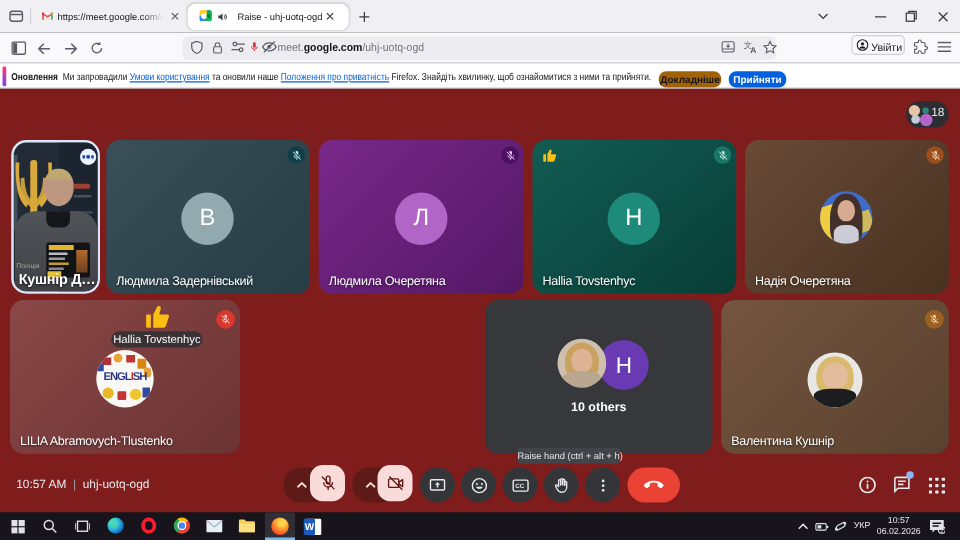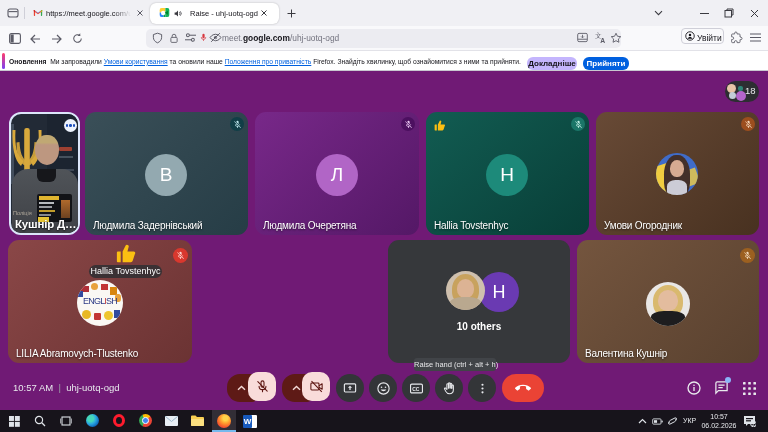--- a/index.html
+++ b/index.html
@@ -5,21 +5,21 @@
   html,body{margin:0;padding:0;}
   body{width:768px;height:432px;overflow:hidden;font-family:"Liberation Sans",sans-serif;position:relative;background:#141417;}
   .abs{position:absolute;}
   
   #tabbar{left:0;top:0;width:768px;height:26px;background:#f0f0f4;}
   #toolbar{left:0;top:26px;width:768px;height:24px;background:#f9f9fb;}
   #notif{left:0;top:50px;width:768px;height:21px;background:#ffffff;border-top:1px solid #e2e2e8;border-bottom:1px solid #c8c8d0;box-sizing:border-box;}
   .tab-active{left:150px;top:3px;width:129px;height:21px;background:#fff;border-radius:6px;box-shadow:0 0 2px rgba(0,0,0,.25);}
   .tt{font-size:7.5px;color:#15141a;white-space:nowrap;}
   
-  #meet{left:0;top:71px;width:768px;height:339px;background:#701a75;}
+  #meet{left:0;top:71px;width:768px;height:339px;background:#7f1d1d;}
   .tile{position:absolute;border-radius:11px;overflow:hidden;}
   .name{position:absolute;left:8px;bottom:4px;font-size:10px;letter-spacing:-0.2px;color:#fff;text-shadow:0 1px 2px rgba(0,0,0,.6);white-space:nowrap;}
   .av{position:absolute;border-radius:50%;display:flex;align-items:center;justify-content:center;color:#fff;font-size:19px;}
   .chip{position:absolute;border-radius:50%;display:flex;align-items:center;justify-content:center;}
   
   #taskbar{left:0;top:410px;width:768px;height:22px;background:#17141b;}
 </style>
 </head>
 <body>
 <div class="abs" id="tabbar">
@@ -150,21 +150,21 @@
   <svg class="abs" style="left:730px;top:4.5px" width="13" height="13" viewBox="0 0 24 24">
       <path d="M20 11h-1.5V7a1.5 1.5 0 0 0-1.5-1.5h-4V4a2.2 2.2 0 0 0-4.4 0v1.5H4.5A1.5 1.5 0 0 0 3 7v3.8h1.3a2.45 2.45 0 0 1 0 4.9H3V20a1.5 1.5 0 0 0 1.5 1.5h3.7v-1.3a2.45 2.45 0 0 1 4.9 0v1.3H17a1.5 1.5 0 0 0 1.5-1.5v-4H20a2.2 2.2 0 0 0 0-4.4z" fill="none" stroke="#5b5b66" stroke-width="1.6"></path>
     </svg>
   <svg class="abs" style="left:750px;top:7px" width="11" height="9" viewBox="0 0 11 9">
       <path d="M0 1h11M0 4.5h11M0 8h11" stroke="#5b5b66" stroke-width="1.1"></path>
     </svg>
 </div>
 <div class="abs" id="notif">
   <div class="abs" style="left:2px;top:2px;width:2.5px;height:16px;border-radius:2px;background:linear-gradient(180deg,#ff3b6b,#7a42f4)"></div>
   <div class="abs" style="left:9px;top:6px;font-size:8px;color:#15141a;white-space:nowrap;transform:scaleX(.84);transform-origin:0 50%"><b>Оновлення</b>&nbsp; Ми запровадили <a style="color:#0060df;text-decoration:underline">Умови користування</a> та оновили наше <a style="color:#0060df;text-decoration:underline">Положення про приватність</a> Firefox. Знайдіть хвилинку, щоб ознайомитися з ними та прийняти.</div>
-  <div class="abs" style="left:527px;top:6px;width:50px;height:13px;background:#c4b5fd;border-radius:6px;text-align:center;line-height:13px;font-size:8px;font-weight:bold;color:#15141a">Докладніше</div>
+  <div class="abs" style="left:527px;top:6px;width:50px;height:13px;background:#a16207;border-radius:6px;text-align:center;line-height:13px;font-size:8px;font-weight:bold;color:#15141a">Докладніше</div>
   <div class="abs" style="left:583px;top:6px;width:46px;height:13px;background:#0060df;border-radius:6px;text-align:center;line-height:13px;font-size:8px;font-weight:bold;color:#fff">Прийняти</div>
 </div>
 <div class="abs" id="meet">
 
   <div class="abs" style="left:725px;top:10px;width:34px;height:21px;border-radius:11px;background:#2d2e32">
     <div class="abs" style="left:2px;top:3px;width:9px;height:9px;border-radius:50%;background:radial-gradient(circle at 50% 40%,#e8c4a8 55%,#caa184)"></div>
     <div class="abs" style="left:13px;top:5px;width:5px;height:5px;border-radius:2px;background:#2f8577"></div>
     <div class="abs" style="left:4px;top:11px;width:7px;height:7px;border-radius:50%;background:#c3ccd8"></div>
     <div class="abs" style="left:11px;top:10px;width:10px;height:10px;border-radius:50%;background:#b565cc"></div>
     <div class="abs" style="left:20px;top:4px;font-size:9.5px;color:#e8eaed">18</div>
@@ -250,41 +250,41 @@
   </div>
 
   <div class="tile" style="left:596px;top:41px;width:163px;height:123px;background:linear-gradient(135deg,#684a36,#483120)">
     <div class="av" style="left:60px;top:41px;width:42px;height:42px;overflow:hidden;background:#3f6cc9">
       <div class="abs" style="left:-8px;top:12px;width:30px;height:34px;transform:rotate(-18deg);background:#f0cc40"></div>
       <div class="abs" style="left:30px;top:16px;width:12px;height:16px;transform:rotate(-20deg);background:#e8c84a;opacity:.85"></div>
       <div class="abs" style="left:8px;top:2px;width:26px;height:42px;border-radius:46% 46% 34% 34%;background:#43302a"></div>
       <div class="abs" style="left:14px;top:7px;width:14px;height:17px;border-radius:50% 50% 46% 46%;background:#d6ab92"></div>
       <div class="abs" style="left:11px;top:27px;width:20px;height:15px;border-radius:42% 42% 0 0;background:#ccccd6"></div>
     </div>
-    <div class="name">Умови Огородник</div>
+    <div class="name">Надія Очеретяна</div>
     <div class="chip" style="left:145px;top:5px;width:14px;height:14px;background:#9c4e1e">
       <svg width="9" height="9" viewBox="0 0 24 24" style="color:#f6d8bc">
           <path fill="currentColor" d="M15 11.2V5a3 3 0 0 0-6 0v.2l6 6zM19 11h-1.7a5.3 5.3 0 0 1-.5 2.2l1.3 1.3A6.9 6.9 0 0 0 19 11zM4.3 3L3 4.3l6 6V11a3 3 0 0 0 3.7 2.9l1.6 1.7a5.3 5.3 0 0 1-7.6-4.6H5a6.9 6.9 0 0 0 6 6.7V21h2v-3.3a6.8 6.8 0 0 0 2.5-.9L19.7 21 21 19.7 4.3 3z"></path>
         </svg>
     </div>
   </div>
 
   <div class="tile" style="left:8px;top:169px;width:184px;height:123px;background:linear-gradient(135deg,#8a4747,#6b3333)">
     <div class="av" style="left:69px;top:40px;width:46px;height:46px;background:#faf8f4;overflow:hidden">
       <i class="abs" style="left:4px;top:6px;width:8px;height:6px;background:#b03038"></i>
       <i class="abs" style="left:14px;top:3px;width:7px;height:7px;background:#e8a23c;border-radius:50%"></i>
       <i class="abs" style="left:24px;top:4px;width:7px;height:6px;background:#c23535"></i>
       <i class="abs" style="left:33px;top:7px;width:7px;height:8px;background:#d8860f"></i>
       <i class="abs" style="left:1px;top:11px;width:5px;height:6px;background:#324a9e"></i>
       <i class="abs" style="left:38px;top:14px;width:6px;height:8px;background:#e8a23c;border-radius:40%"></i>
       <i class="abs" style="left:5px;top:30px;width:9px;height:9px;background:#e8b825;border-radius:50%"></i>
       <i class="abs" style="left:17px;top:33px;width:7px;height:7px;background:#c23535;border-radius:1px"></i>
       <i class="abs" style="left:27px;top:31px;width:9px;height:9px;background:#eec52f;border-radius:50%"></i>
       <i class="abs" style="left:37px;top:30px;width:6px;height:8px;background:#324a9e"></i>
-      <div style="position:absolute;left:0;top:16px;width:46px;text-align:center;font-size:9px;font-weight:normal;color:#2c3a86;letter-spacing:-0.8px">ENGL<span style="color:#c23535">I</span>SH</div>
+      <div style="position:absolute;left:0;top:16px;width:46px;text-align:center;font-size:9px;font-weight:bold;color:#2c3a86;letter-spacing:-0.8px">ENGL<span style="color:#c23535">I</span>SH</div>
     </div>
     <div class="name">LILIA Abramovych-Tlustenko</div>
     <div class="chip" style="left:165px;top:8px;width:15px;height:15px;background:#d8382e">
       <svg width="9" height="9" viewBox="0 0 24 24" style="color:#ffd9d4">
           <path fill="currentColor" d="M15 11.2V5a3 3 0 0 0-6 0v.2l6 6zM19 11h-1.7a5.3 5.3 0 0 1-.5 2.2l1.3 1.3A6.9 6.9 0 0 0 19 11zM4.3 3L3 4.3l6 6V11a3 3 0 0 0 3.7 2.9l1.6 1.7a5.3 5.3 0 0 1-7.6-4.6H5a6.9 6.9 0 0 0 6 6.7V21h2v-3.3a6.8 6.8 0 0 0 2.5-.9L19.7 21 21 19.7 4.3 3z"></path>
         </svg>
     </div>
   </div>
 
   <svg class="abs" style="left:114px;top:171px" width="23" height="23" viewBox="0 0 24 24">

